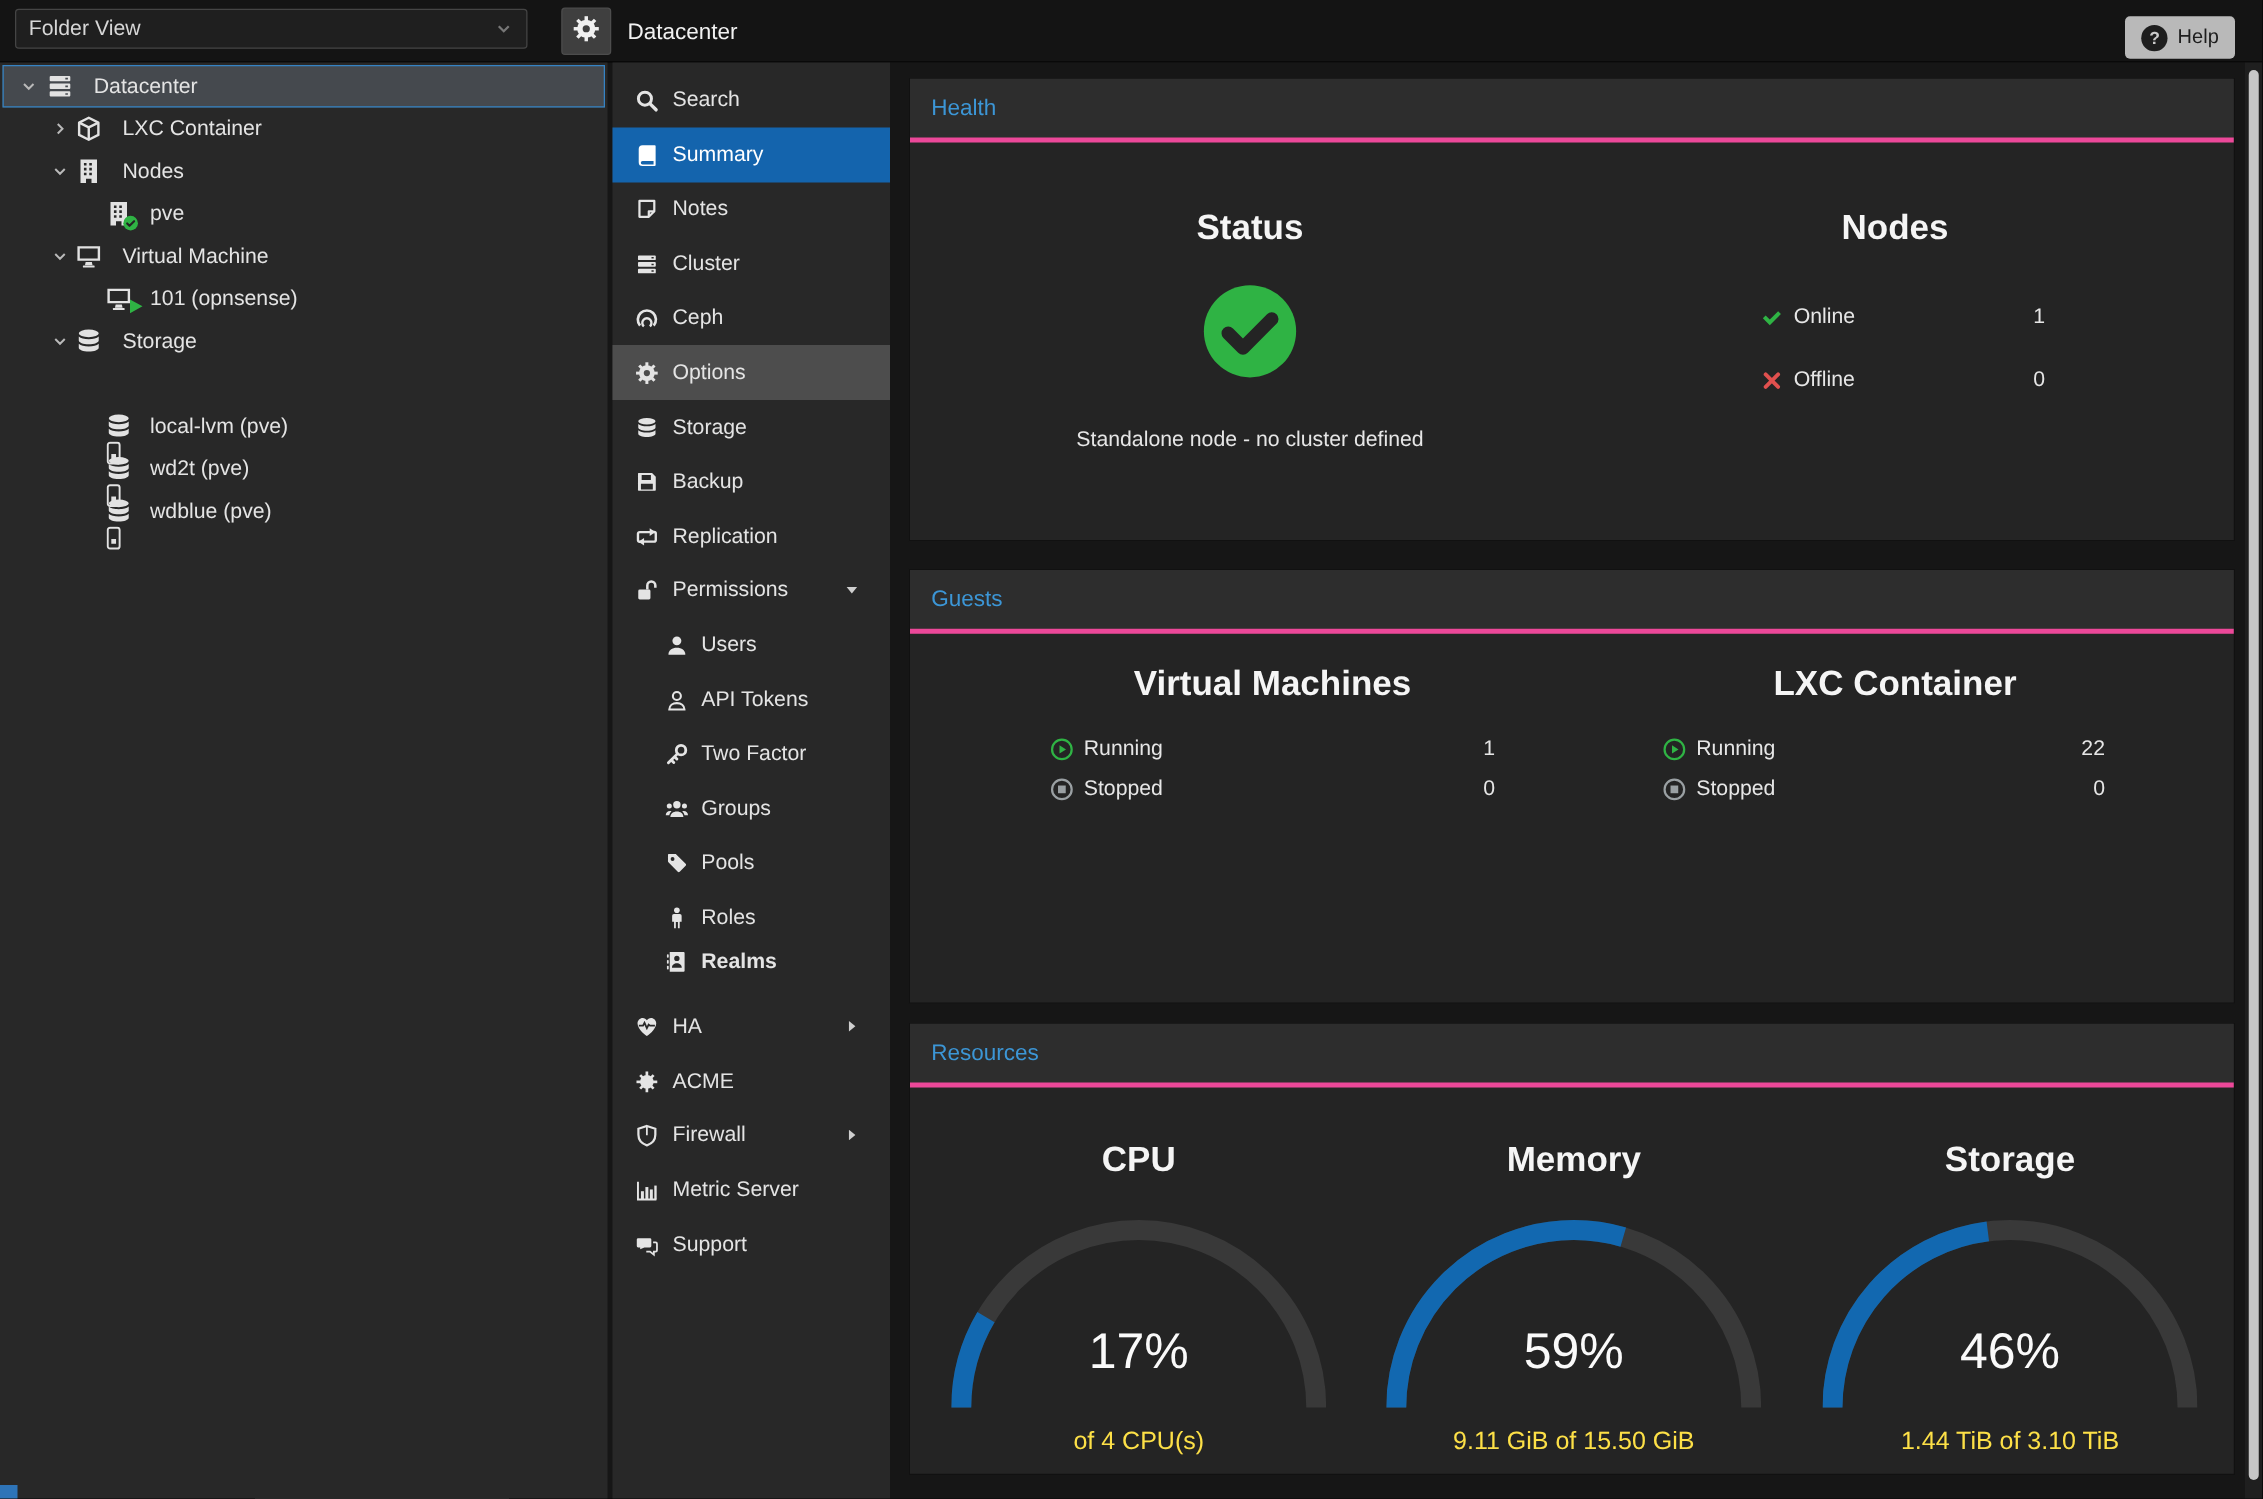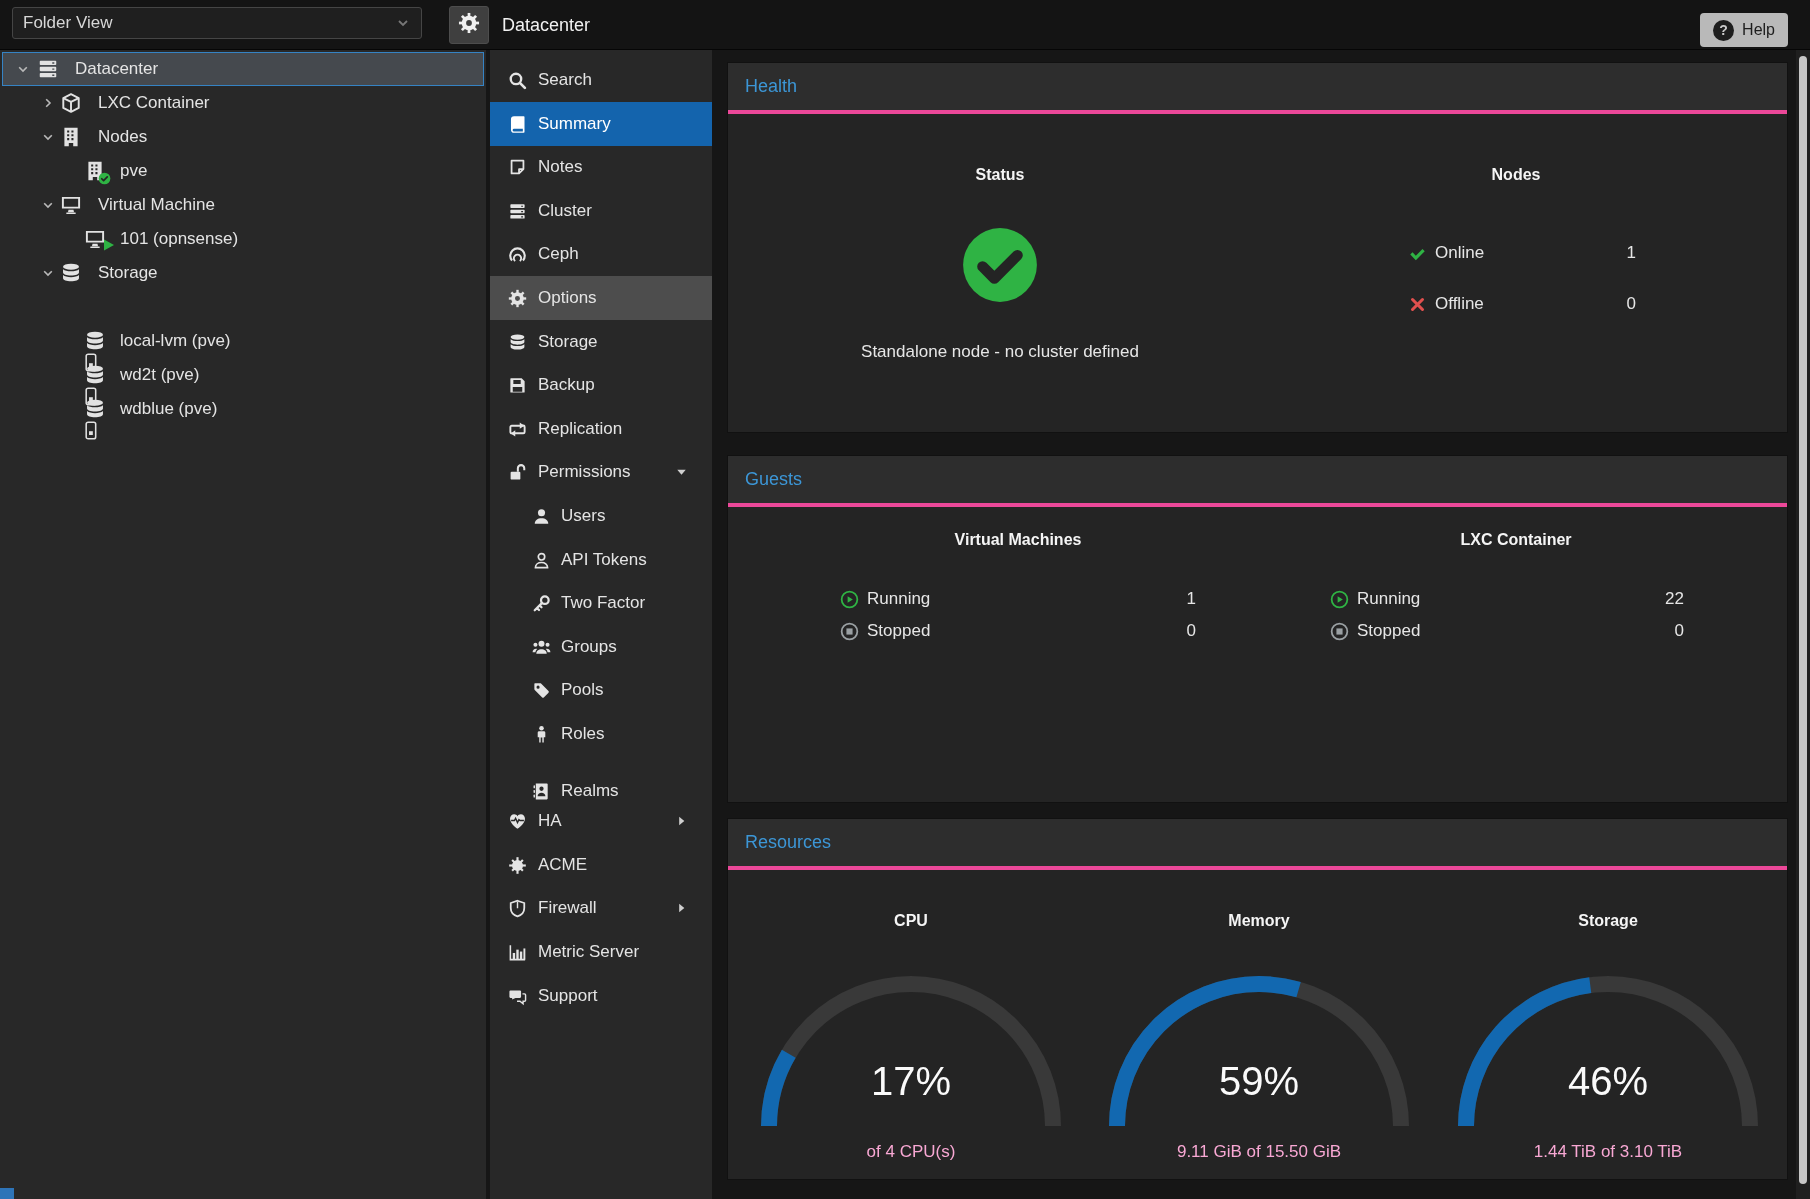--- a/index.html
+++ b/index.html
@@ -46,34 +46,34 @@
   .m-label{left:48px;white-space:nowrap;}
   .m-label.sub{left:71px;}
   .m-arrow{left:184px;width:18px;color:#cfcfcf;}
   .m-arrow svg{width:15px;height:15px;display:block;}
   
   .main{position:absolute;left:712px;top:50px;right:14px;bottom:0;background:#161616;}
   .panel{position:absolute;left:15px;width:1061px;background:#242424;border:1px solid #111;box-sizing:border-box;}
   .panel-h{height:47px;background:#2d2d2d;border-bottom:4px solid #ec4899;display:flex;align-items:center;
            padding-left:17px;font-size:18px;color:var(--accent);}
   .panel-b{position:relative;}
-  .col-title{position:absolute;text-align:center;font-size:16px;font-weight:bold;color:#f5f5f5;}
+  .col-title{position:absolute;text-align:center;font-size:28px;font-weight:bold;color:#f5f5f5;}
   .bigcheck{position:absolute;width:82px;height:82px;color:var(--green);}
   .bigcheck svg{width:82px;height:82px;}
   .status-msg{position:absolute;text-align:center;font-size:17px;color:#e6e6e6;}
   .kv-table{position:absolute;}
   .kv-row{position:absolute;left:0;right:0;display:flex;align-items:center;font-size:17px;}
   .kv-ic{width:19px;height:19px;margin-right:8px;flex:none;}
   .kv-ic svg{width:19px;height:19px;display:block;}
   .kv-val{margin-left:auto;}
   .green{color:var(--green);} .red{color:var(--red);} .gray{color:#9aa0a3;}
   .gauge-col{position:absolute;width:300px;}
   .gauge-svg{position:absolute;left:0;top:106px;width:300px;height:158px;}
   .gauge-pct{position:absolute;left:0;top:186px;width:300px;height:50px;line-height:50px;text-align:center;font-size:40px;color:#fafafa;}
-  .gauge-detail{position:absolute;left:0;top:272px;width:300px;text-align:center;font-size:17px;color:#f9a8d4;}
+  .gauge-detail{position:absolute;left:0;top:272px;width:300px;text-align:center;font-size:20px;color:#fde047;}
   
   .vscroll{position:absolute;right:0;top:50px;width:14px;bottom:0;background:#1f1f1f;}
   .vthumb{position:absolute;left:3px;top:6px;width:8px;height:1128px;background:#c6c6c6;border-radius:4px;cursor:pointer;}
   .corner-chip{position:absolute;left:0;top:1188px;width:14px;height:11px;background:#2e74b8;}
 </style>
 </head>
 <body>
 
 <div id="app">
 
@@ -352,21 +352,21 @@
           </svg></span>
         <span class="m-label sub">Pools</span>
       </div>
       <div class="menu-row" style="top: 662px;">
         <span class="m-ic sub"><svg viewBox="0 0 16 16" fill="currentColor">
             <circle cx="8" cy="2.7" r="1.9"></circle>
             <path d="M6 5.2h4a1.2 1.2 0 0 1 1.2 1.2v4H9.9v4.4H8.7V10.6H7.3v4.2H6.1V10.4H4.8v-4A1.2 1.2 0 0 1 6 5.2z"></path>
           </svg></span>
         <span class="m-label sub">Roles</span>
       </div>
-      <div class="menu-row" style="top: 719px;">
+      <div class="menu-row" style="top: 697px; font-weight: bold;">
         <span class="m-ic sub"><svg viewBox="0 0 16 16" fill="currentColor">
             <path fill-rule="evenodd" d="M3.2 1.3h9.3a.7.7 0 0 1 .7.7v12a.7.7 0 0 1-.7.7H3.2zm4.8 6.2a1.8 1.8 0 1 0 0-3.6 1.8 1.8 0 0 0 0 3.6zM4.7 12c0-1.9 1.5-3 3.3-3s3.3 1.1 3.3 3z"></path>
             <rect x="1.3" y="2.8" width="1.2" height="2.5" rx=".5"></rect>
             <rect x="1.3" y="6.7" width="1.2" height="2.5" rx=".5"></rect>
             <rect x="1.3" y="10.6" width="1.2" height="2.5" rx=".5"></rect>
           </svg></span>
         <span class="m-label sub">Realms</span>
       </div>
       <div class="menu-row" style="top: 749.2px;">
         <span class="m-ic"><svg viewBox="0 0 16 16">

